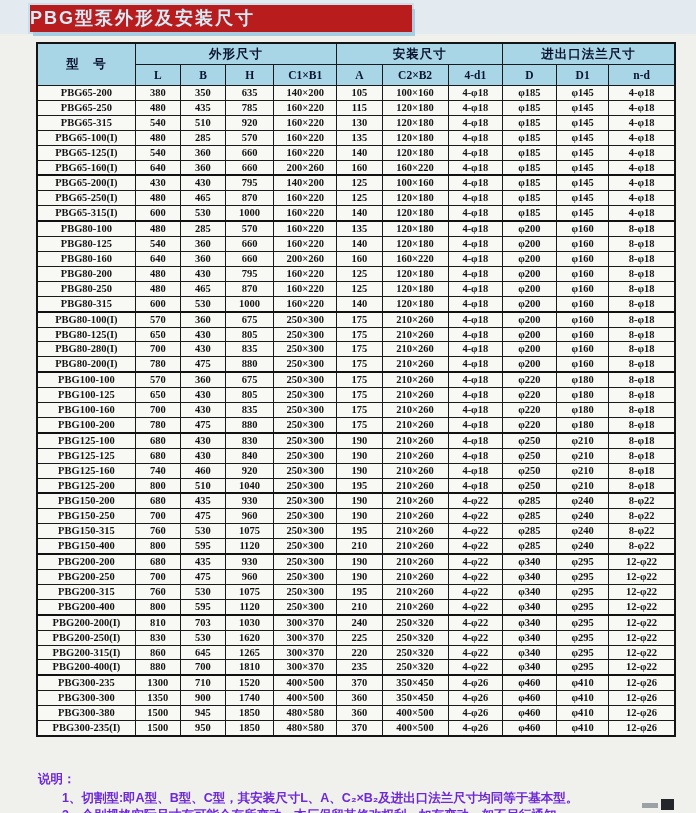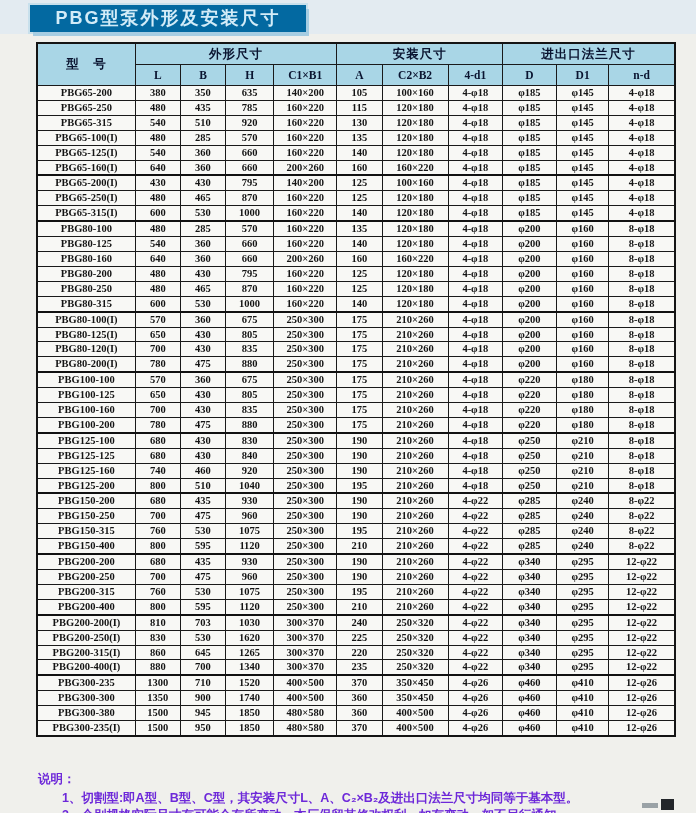--- a/index.html
+++ b/index.html
@@ -6,25 +6,25 @@
   body{
     width:696px;height:813px;position:relative;overflow:hidden;
     background:#f0f0ec;
     font-family:"Liberation Sans",sans-serif;
   }
   .top-band{
     position:absolute;top:0;left:0;width:696px;height:34px;
     background:#e3ebf1;
   }
   .title-banner{
-    position:absolute;left:30px;top:5px;width:276px;height:27px;
-    background:#0369a1;color:#d3ecf8;
+    position:absolute;left:30px;top:5px;width:382px;height:27px;
+    background:#b91c1c;color:#d3ecf8;
     font-family:"Liberation Sans",sans-serif;
     font-size:18px;font-weight:bold;letter-spacing:2px;
-    text-align:center;line-height:27px;
+    line-height:27px;
     box-shadow:3px 4px 0 #a6cde2, 0 0 0 2px #c8e0ec;
   }
   table.spec{
     position:absolute;left:36px;top:42px;width:640px;
     border-collapse:collapse;table-layout:fixed;
     background:#f8f8f5;border:2px solid #141414;
   }
   table.spec th, table.spec td{
     border:1px solid #1a1a1a;text-align:center;vertical-align:middle;
     padding:0;overflow:hidden;white-space:nowrap;
@@ -312,21 +312,21 @@
         <td>805</td>
         <td>250×300</td>
         <td>175</td>
         <td>210×260</td>
         <td>4-φ18</td>
         <td>φ200</td>
         <td>φ160</td>
         <td>8-φ18</td>
       </tr>
       <tr>
-        <td>PBG80-120(I)</td>
+        <td>PBG80-280(I)</td>
         <td>700</td>
         <td>430</td>
         <td>835</td>
         <td>250×300</td>
         <td>175</td>
         <td>210×260</td>
         <td>4-φ18</td>
         <td>φ200</td>
         <td>φ160</td>
         <td>8-φ18</td>
@@ -588,21 +588,21 @@
         <td>250×320</td>
         <td>4-φ22</td>
         <td>φ340</td>
         <td>φ295</td>
         <td>12-φ22</td>
       </tr>
       <tr>
         <td>PBG200-400(I)</td>
         <td>880</td>
         <td>700</td>
-        <td>1340</td>
+        <td>1810</td>
         <td>300×370</td>
         <td>235</td>
         <td>250×320</td>
         <td>4-φ22</td>
         <td>φ340</td>
         <td>φ295</td>
         <td>12-φ22</td>
       </tr>
       <tr class="group-start">
         <td>PBG300-235</td>

